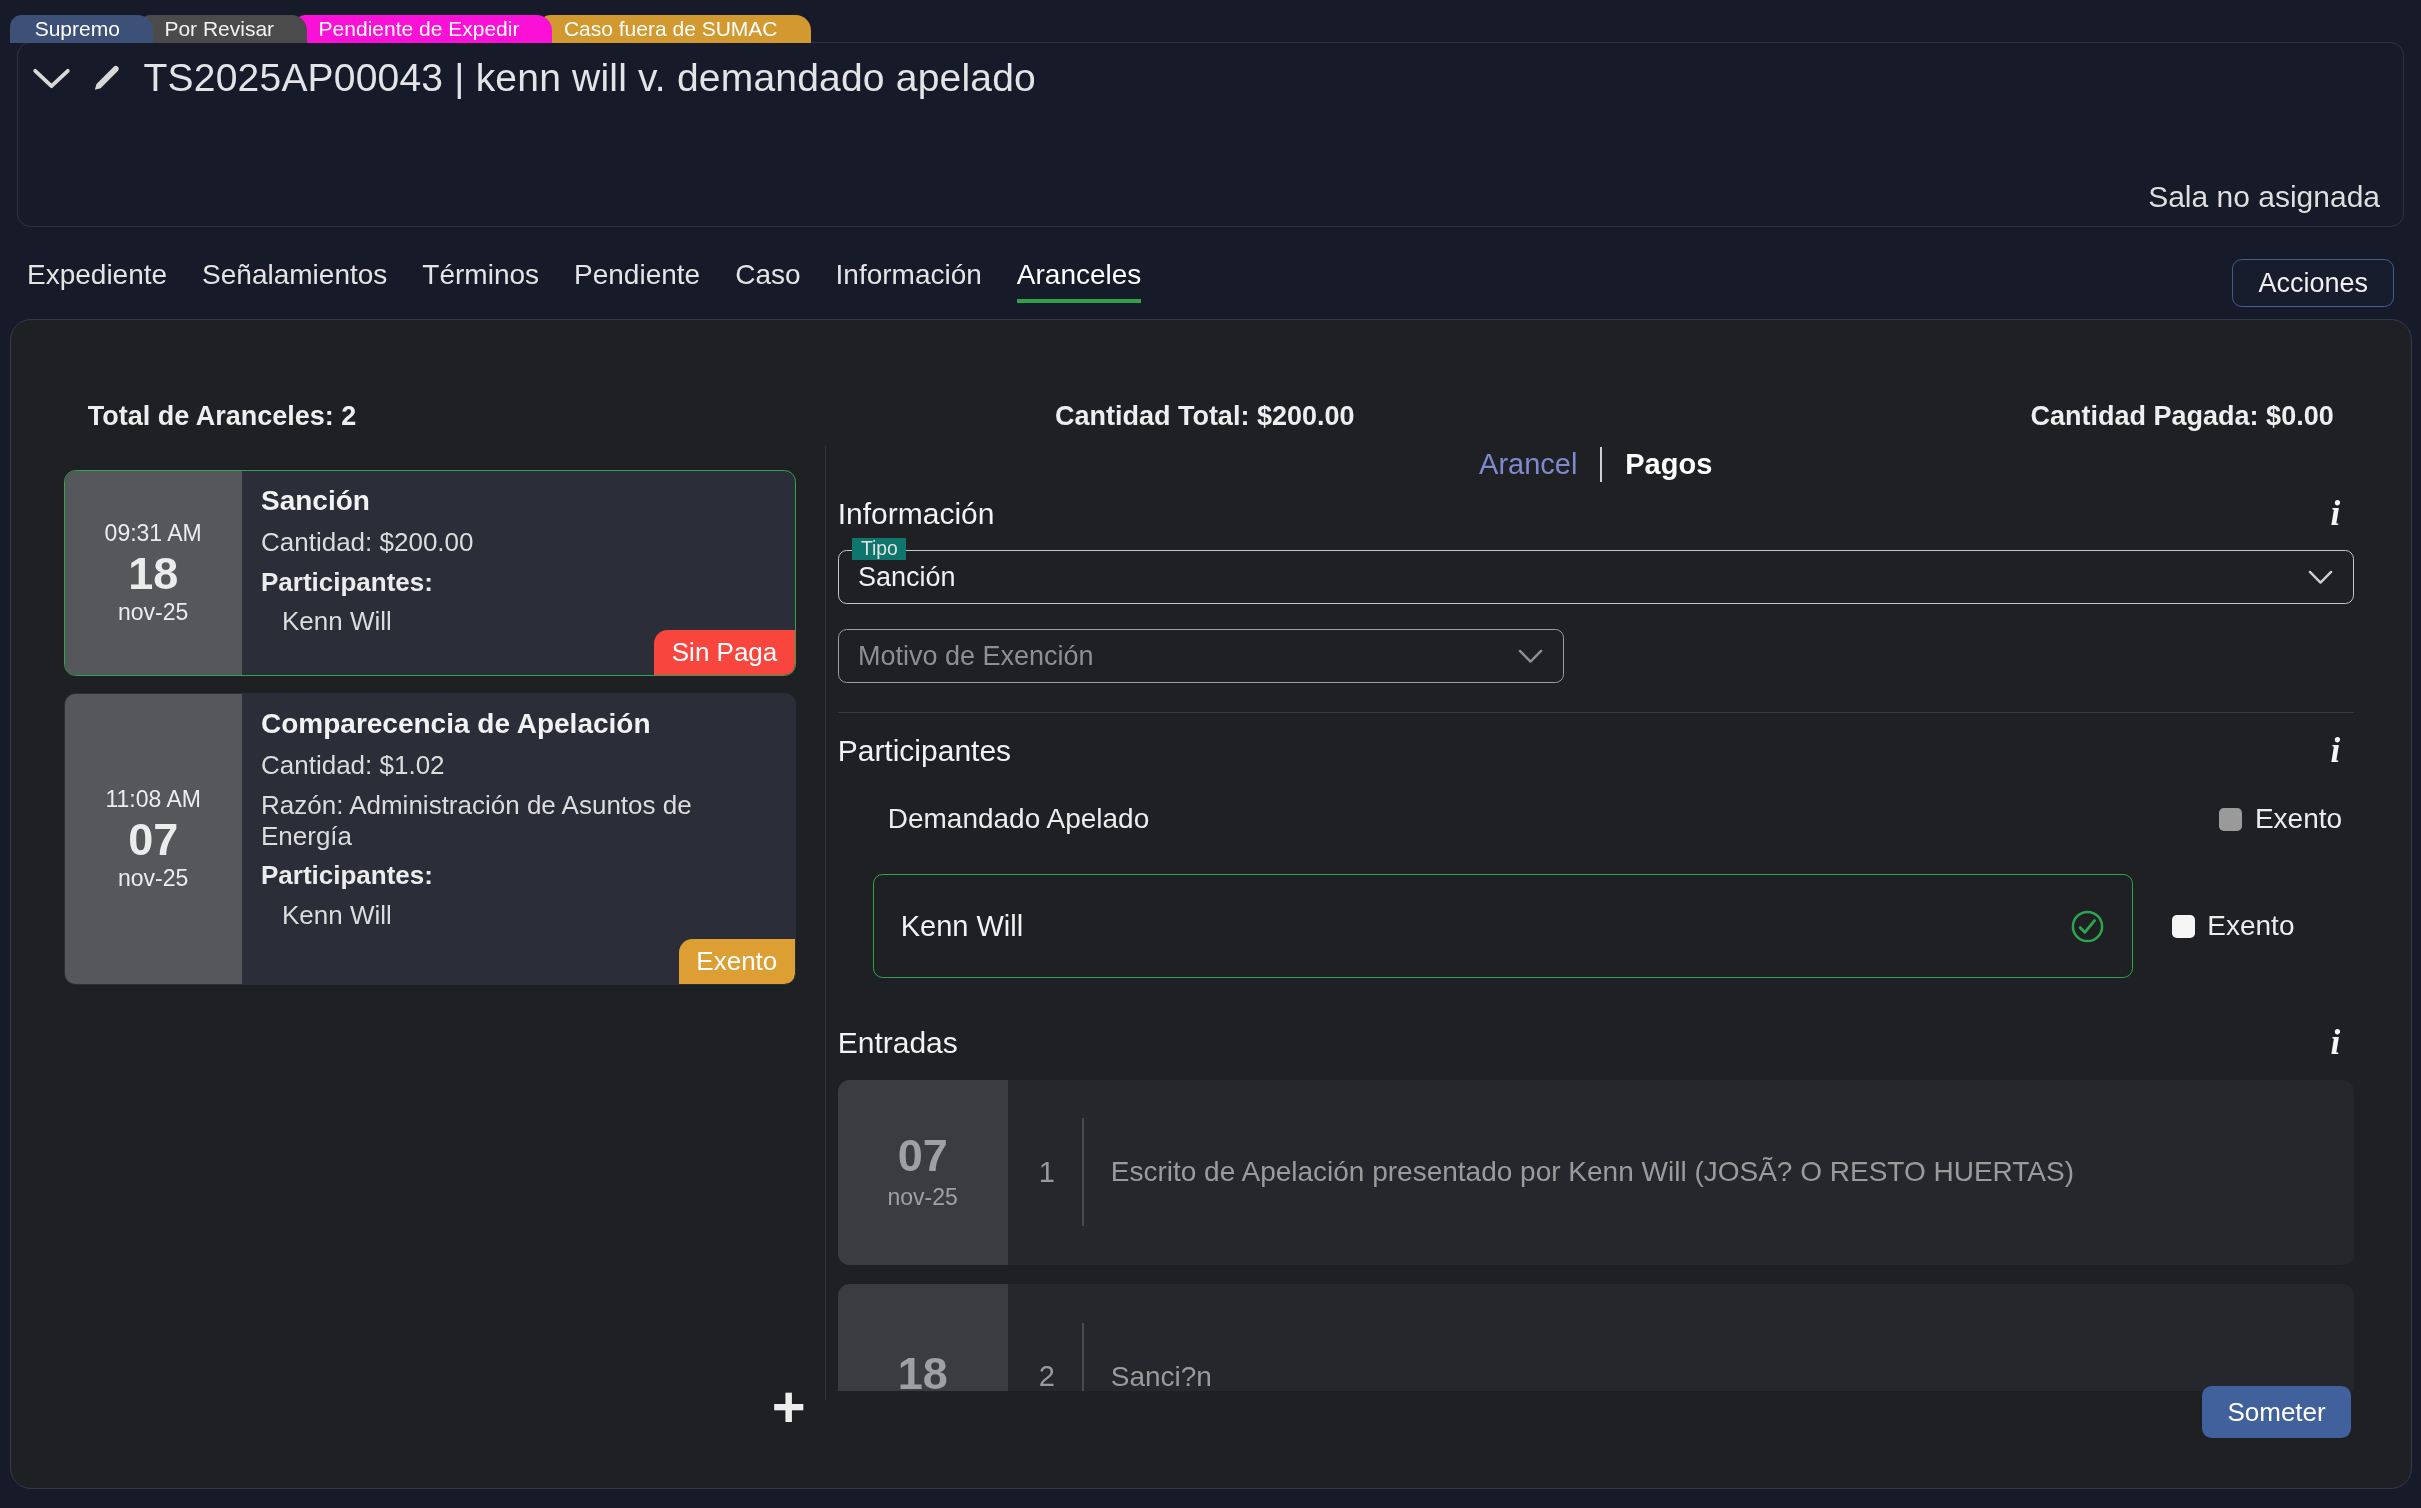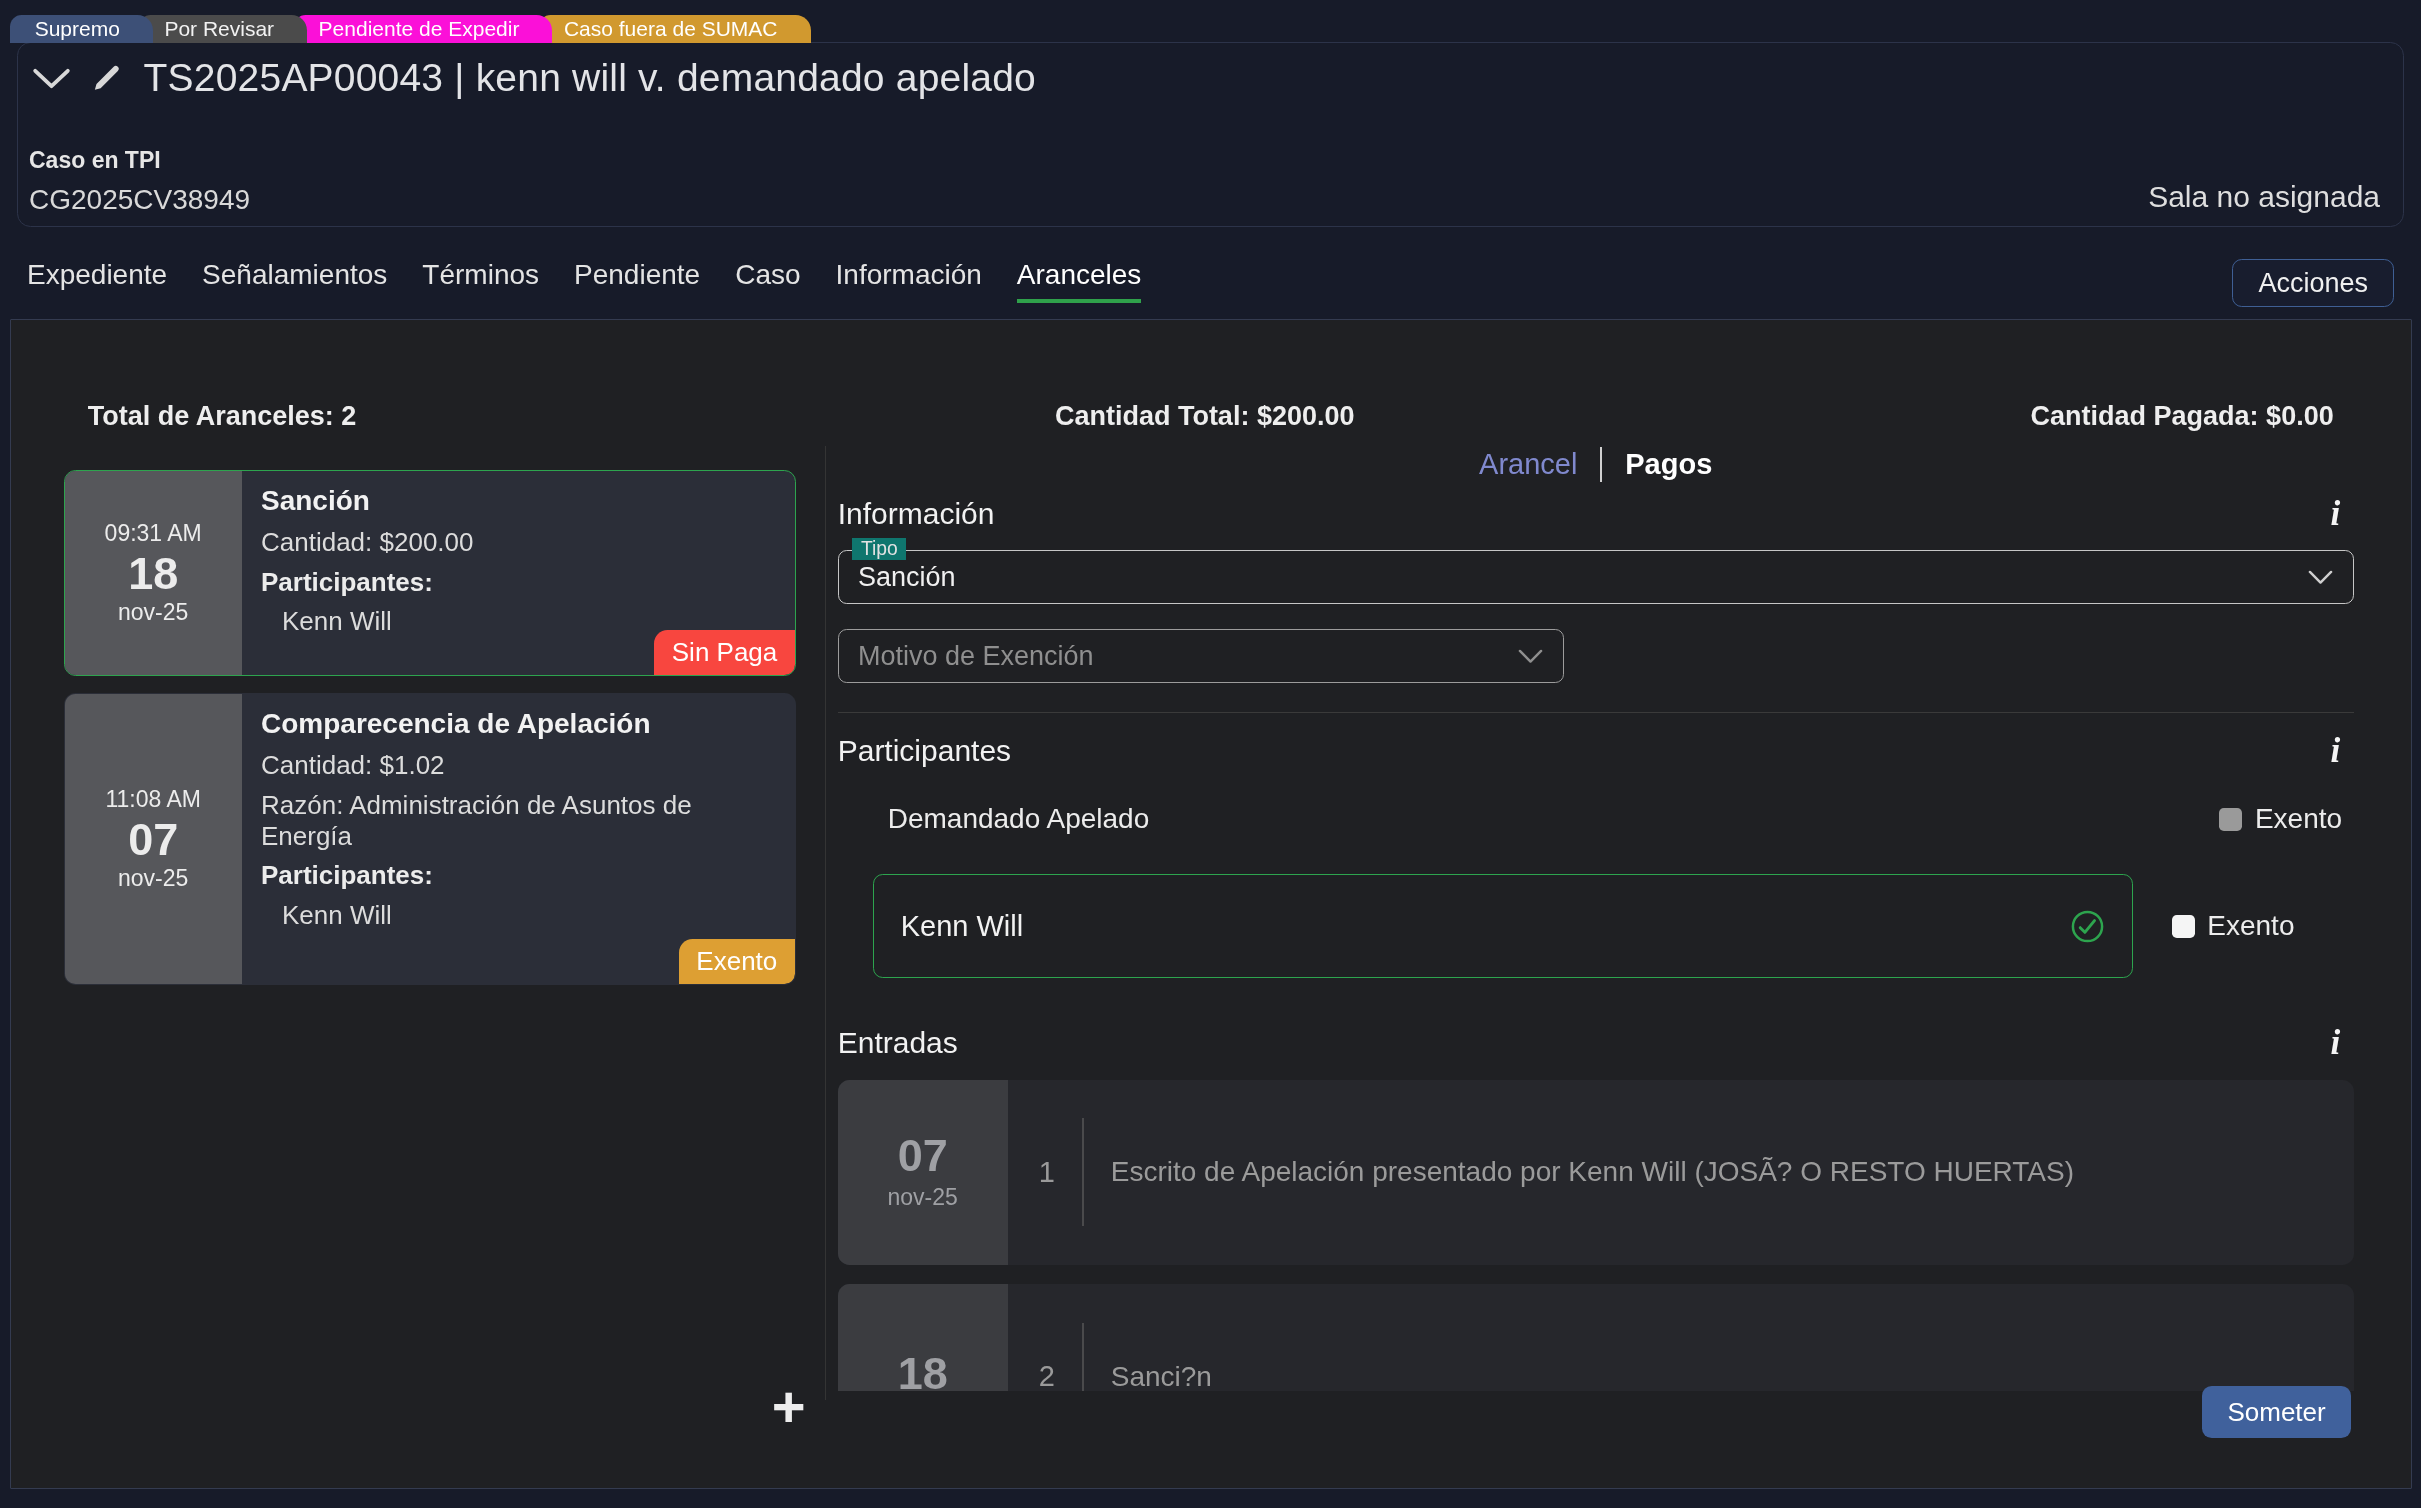--- a/index.html
+++ b/index.html
@@ -26,21 +26,21 @@
   .hfield.w1 { width:319px; } .hfield.w2 { width:241px; }
   .room { position:absolute; top:180px; right:42px; font-size:30px; color:#dedede; }
 
   
   .nav-row { position:absolute; top:259px; left:27px; width:2367px; display:flex; align-items:flex-start; gap:35px; font-size:28px; }
   .nav-tab { color:#e4e4e4; padding-bottom:7.7px; cursor:default; white-space:nowrap; }
   .nav-tab.active { color:#ffffff; border-bottom:4.8px solid #2fa14b; }
   .actions-btn { margin-left:auto; border:1.9px solid #3f5f94; border-radius:9.7px; padding:7.7px 25px; font-size:27px; color:#f0f0f0; background:rgba(27,34,58,.35); }
 
   
-  .main-panel { position:absolute; left:9.7px; top:319px; width:2402px; height:1170px; background:#1f2023; border:1px solid #343b50; border-radius:1px; }
+  .main-panel { position:absolute; left:9.7px; top:319px; width:2402px; height:1170px; background:#1f2023; border:1px solid #343b50; border-radius:21px; }
 
   .summary-total   { position:absolute; top:81px; left:77px;  font-size:27px; font-weight:700; color:#eeeeee; }
   .summary-cantidad{ position:absolute; top:81px; left:50%; transform:translateX(-52%); font-size:27px; font-weight:700; color:#eeeeee; }
   .summary-pagada  { position:absolute; top:81px; right:77px; font-size:27px; font-weight:700; color:#eeeeee; }
 
   
   .fee-card { position:absolute; left:53px; width:732px; border-radius:11.6px; display:flex; overflow:hidden; background:#2b2e38; border:1.9px solid transparent; }
   .fee-card.selected { border-color:#2da44e; }
   .fee-card.c1 { top:150px; height:206px; }
   .fee-card.c2 { top:373px; height:292px; }
@@ -124,24 +124,20 @@
     <svg width="41" height="23" viewBox="0 0 42 24">
         <polyline points="4,4 21,20 38,4" fill="none" stroke="#d8d8d8" stroke-width="4" stroke-linecap="round" stroke-linejoin="round"></polyline>
       </svg>
     <svg width="33" height="33" viewBox="0 0 24 24">
         <path d="M16.5 3.5a2.1 2.1 0 0 1 3 3L7 19l-4.2 1.2L4 16 16.5 3.5z" fill="#d8d8d8"></path>
       </svg>
     <div class="case-title">TS2025AP00043 | kenn will v. demandado apelado</div>
   </div>
 
   <div class="fields-row">
-    <div class="hfield">
-      <div class="flabel">Caso en TPI</div>
-      <div class="fvalue">CG2025CV38949</div>
-    </div>
   </div>
 
   <div class="room">Sala no asignada</div>
 
   <div class="nav-row">
     <div class="nav-tab">Expediente</div>
     <div class="nav-tab">Señalamientos</div>
     <div class="nav-tab">Términos</div>
     <div class="nav-tab">Pendiente</div>
     <div class="nav-tab">Caso</div>

